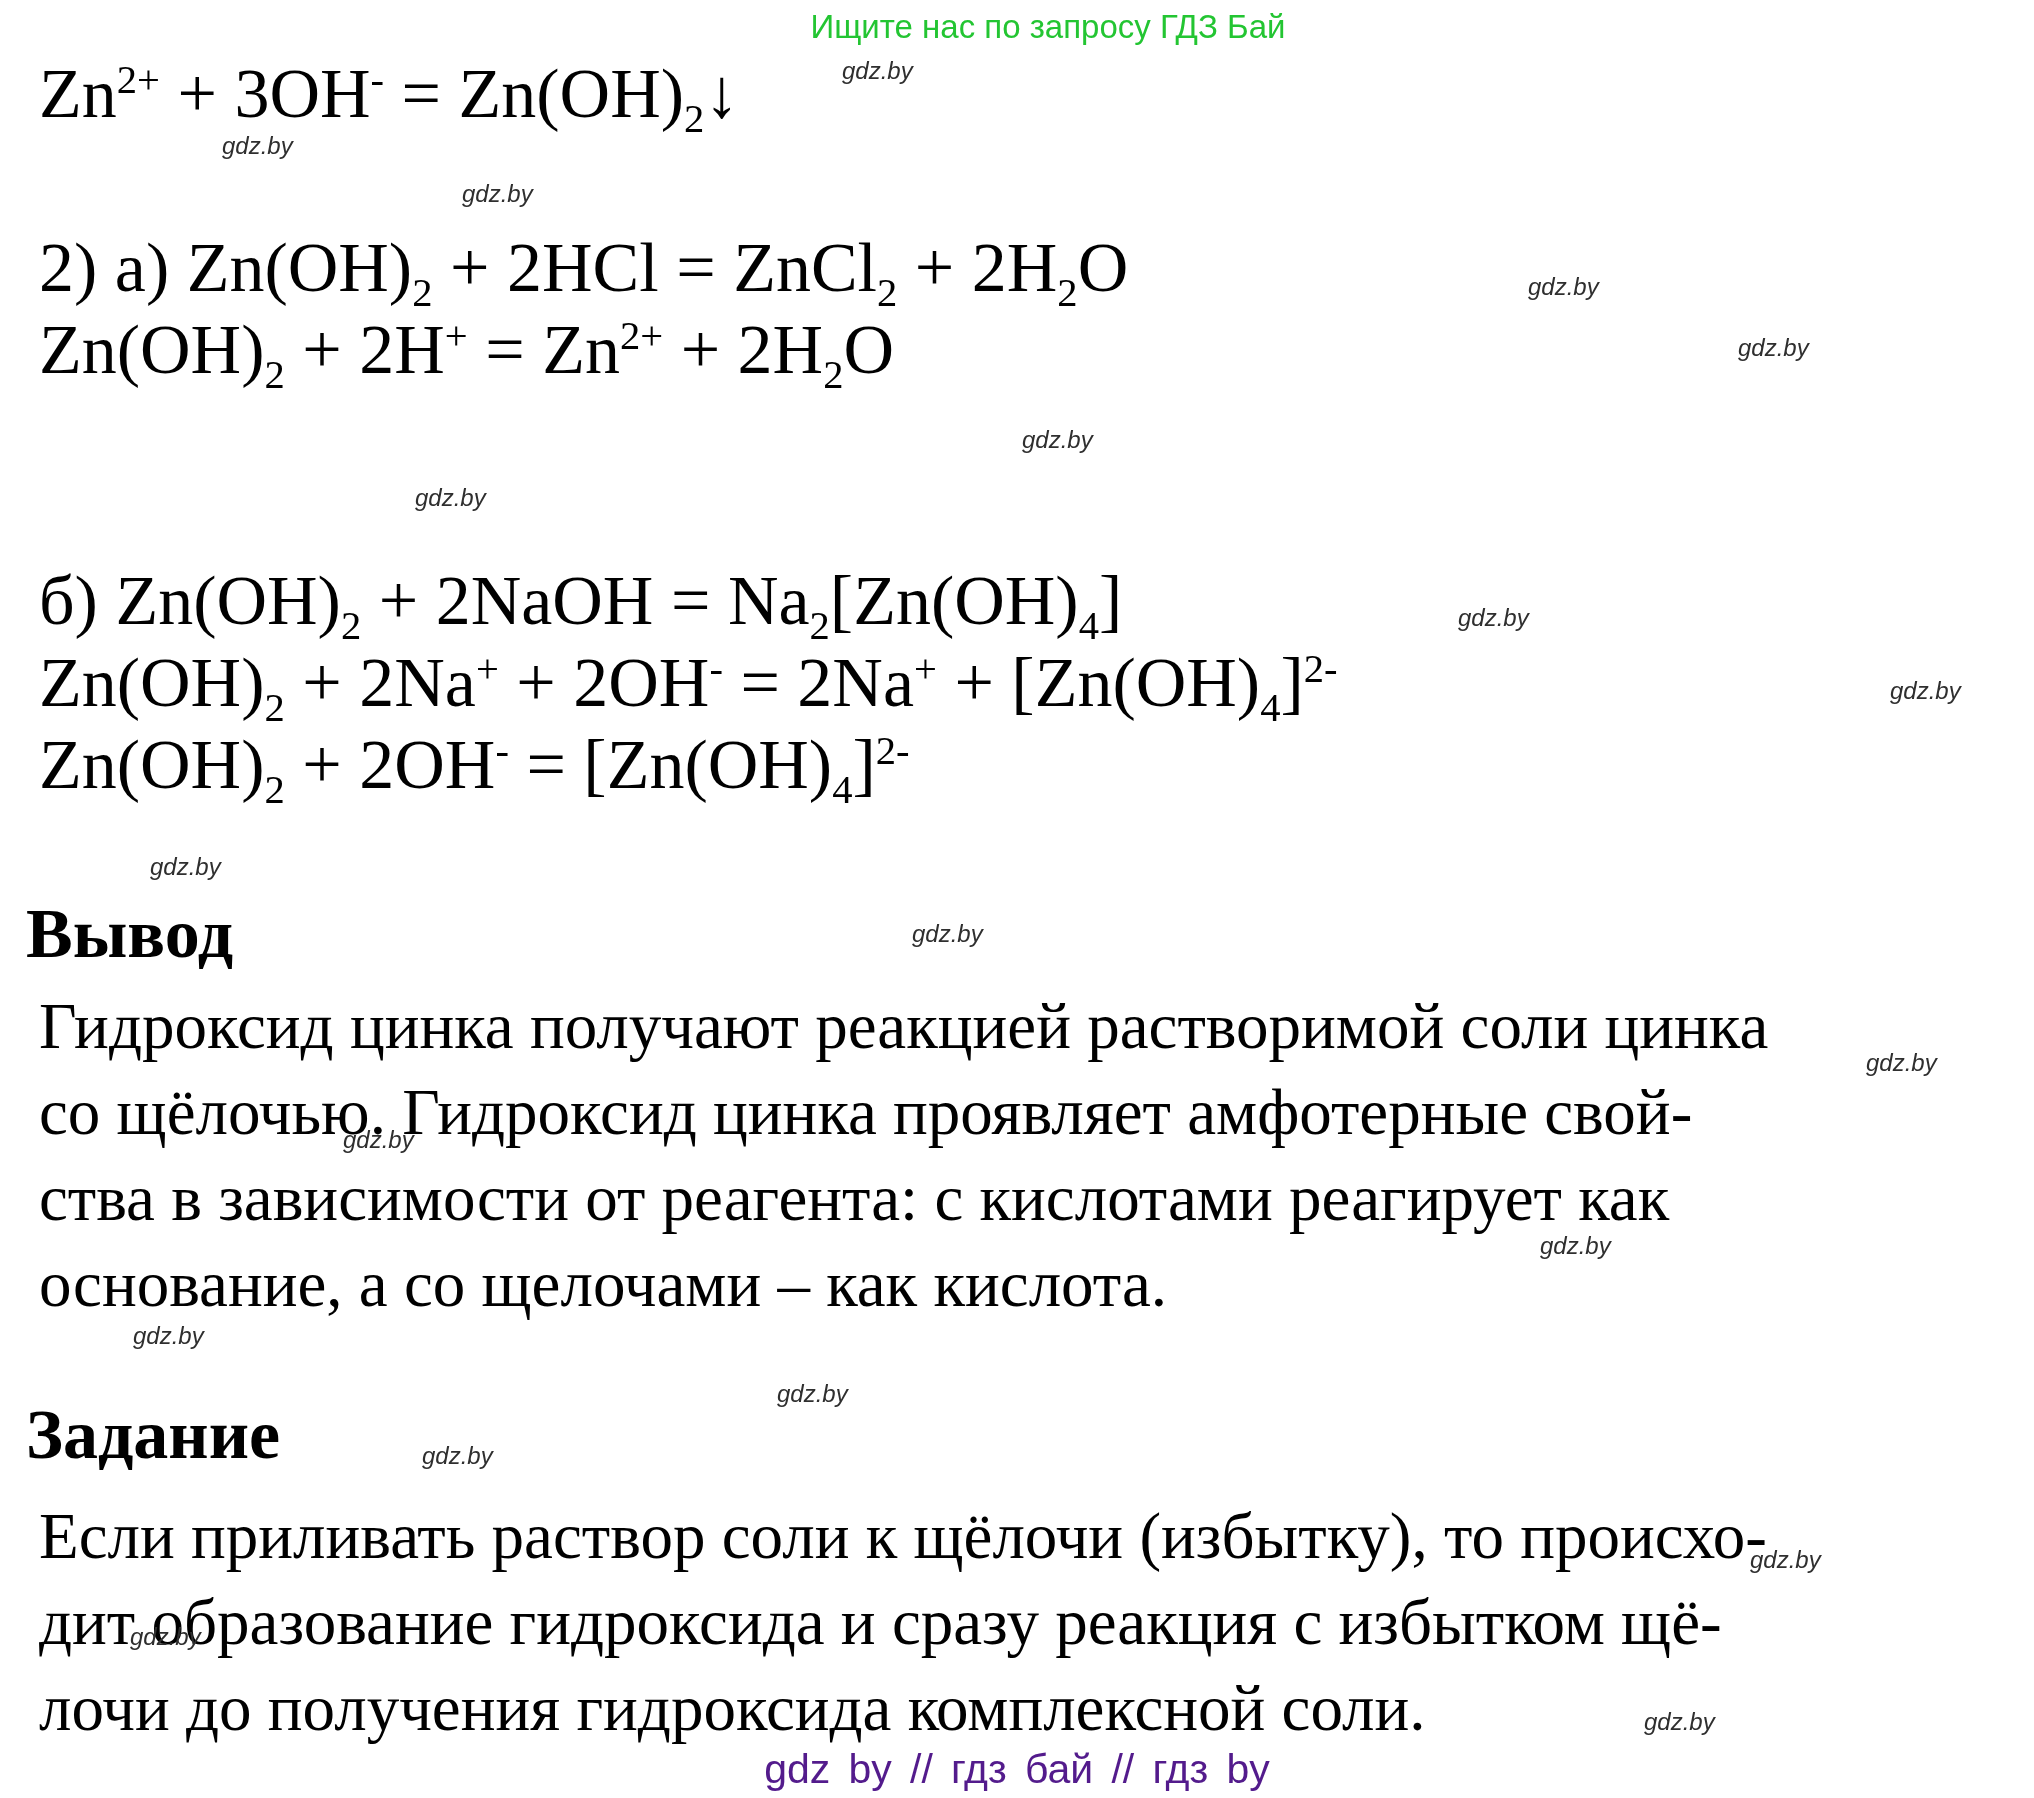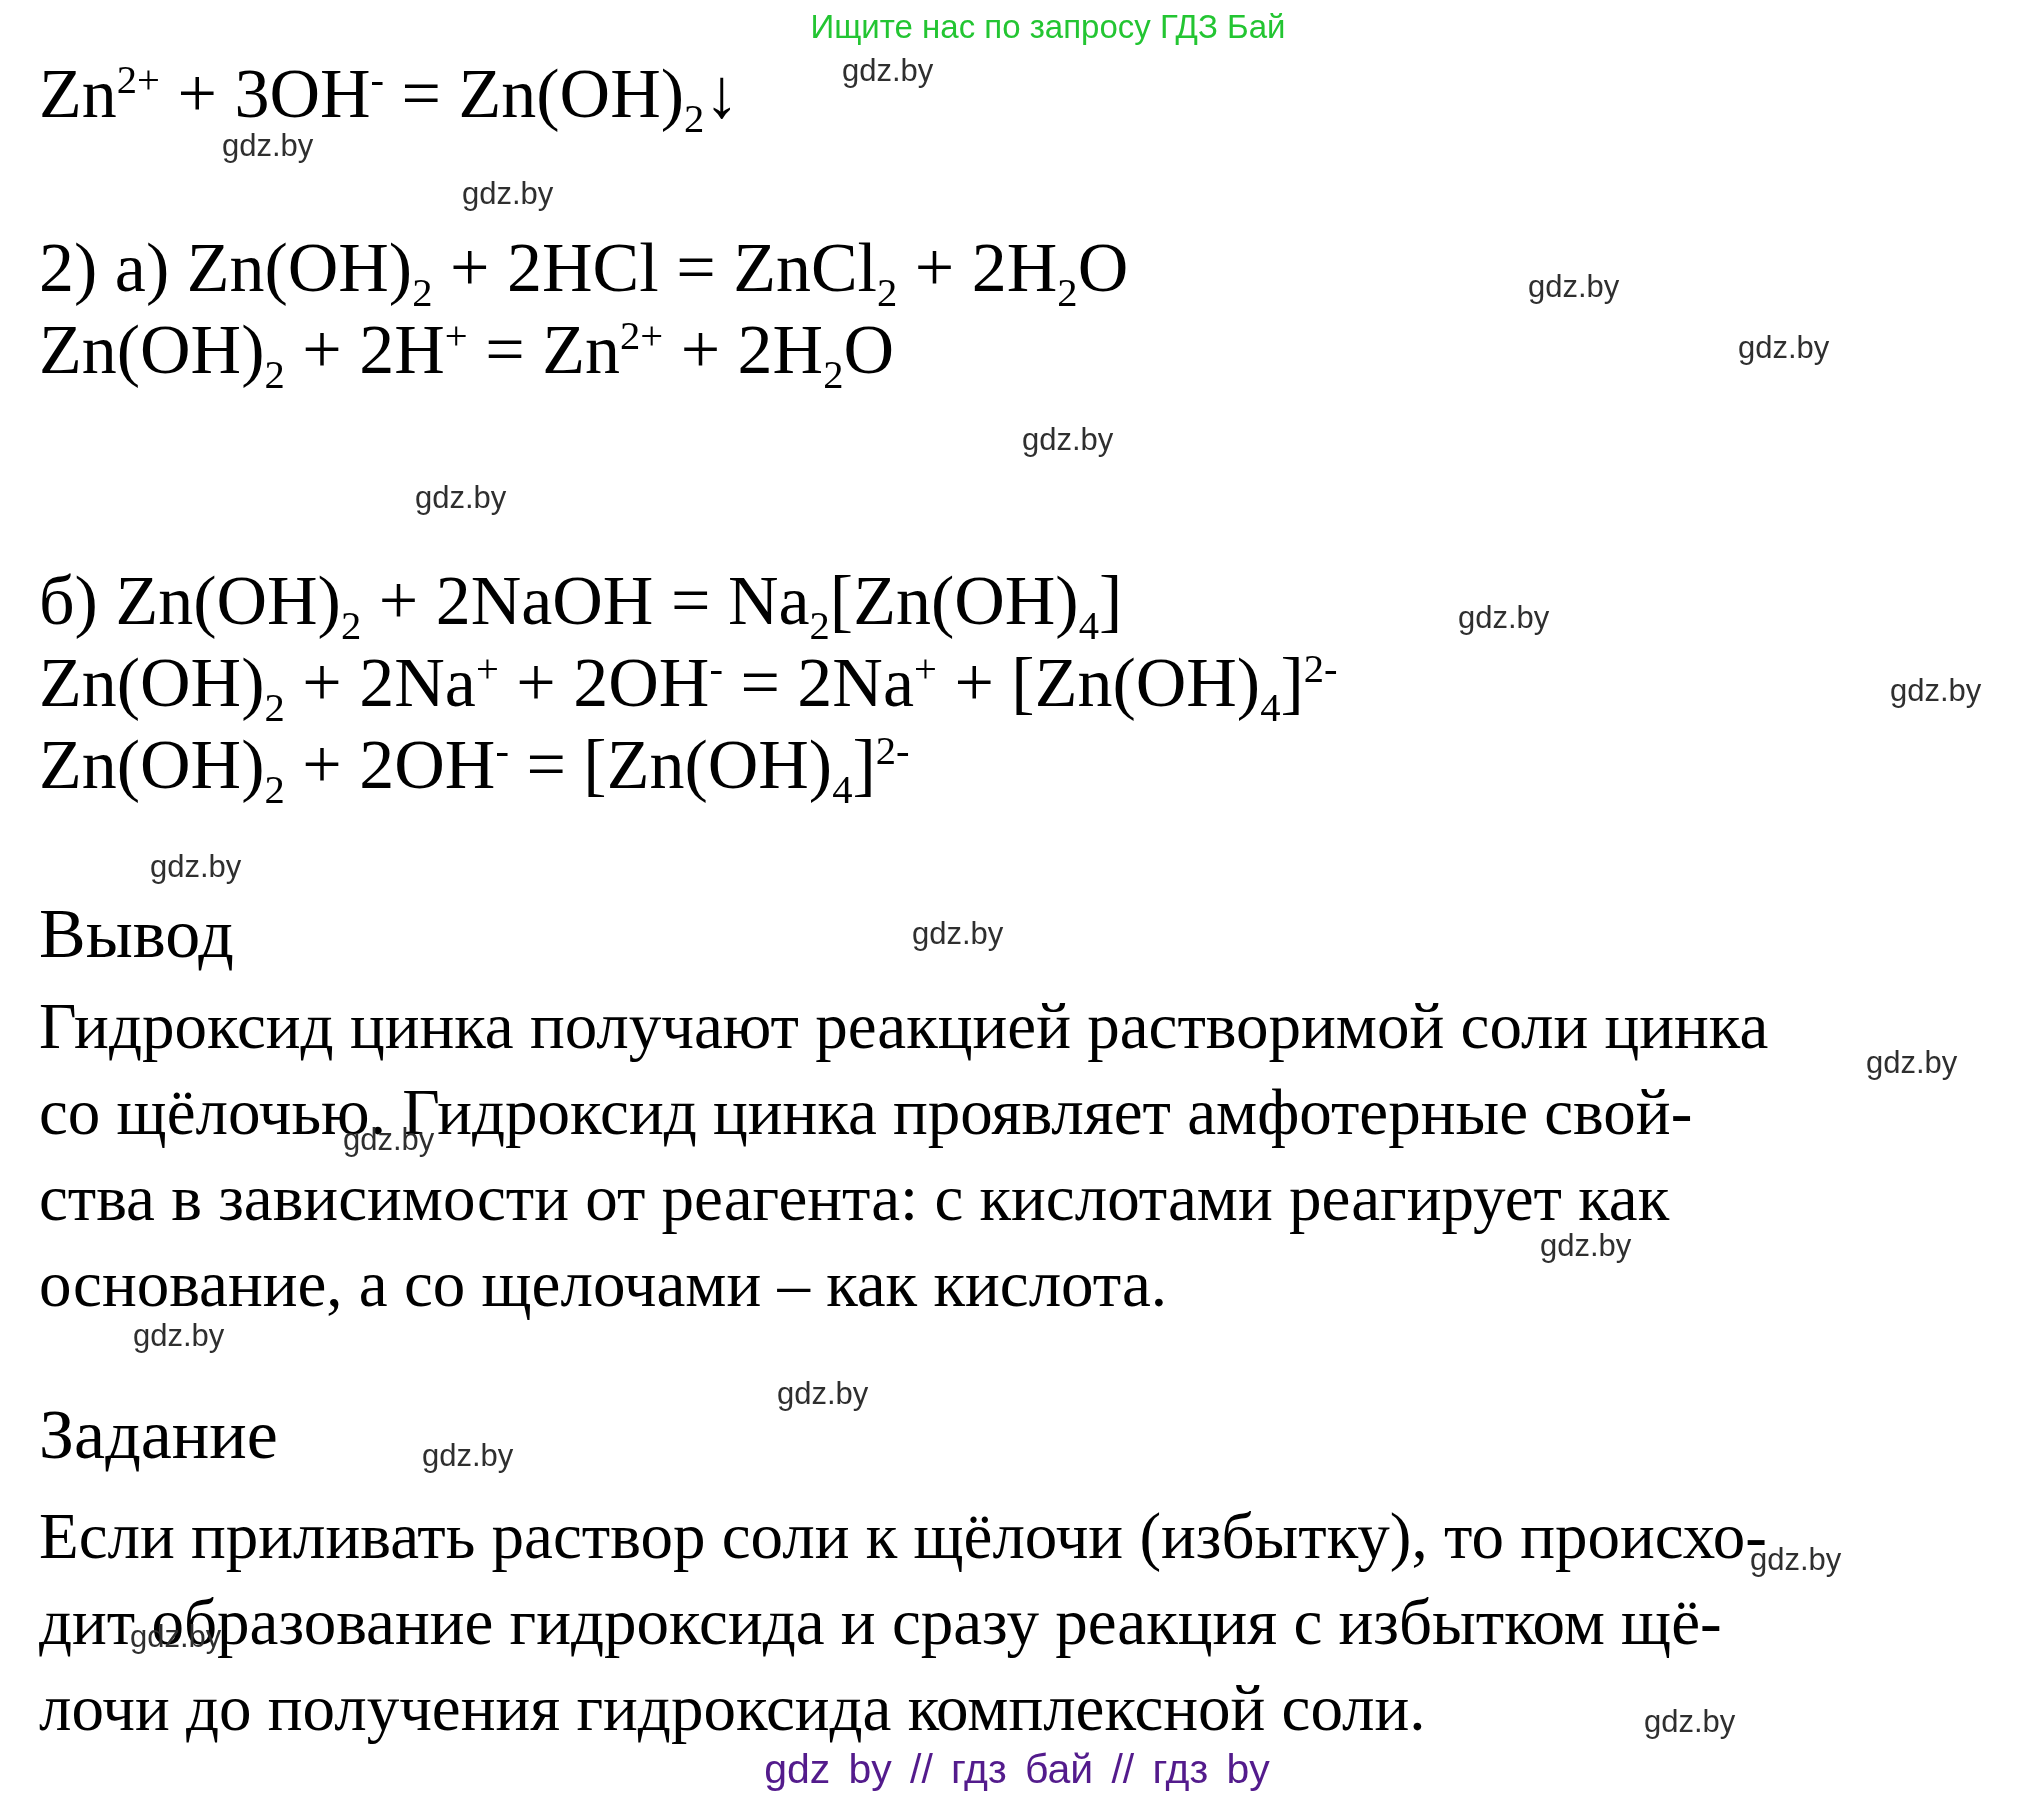--- a/index.html
+++ b/index.html
@@ -18,35 +18,36 @@
     font-size:33px;font-weight:500;line-height:35px;padding-left:31px;
   }
   .eq{
     position:absolute;left:39px;
     font-size:70px;line-height:82px;
     white-space:nowrap;
   }
   .eq sup,.para sup{font-size:58%;vertical-align:super;line-height:0;}
   .eq sub{font-size:58%;vertical-align:sub;line-height:0;}
   .heading{
-    position:absolute;left:39px;
-    font-size:70px;font-weight:normal;line-height:79px;
+    position:absolute;left:26px;
+    font-size:70px;font-weight:bold;line-height:79px;
     white-space:nowrap;
   }
   .para{
     position:absolute;left:39px;
     font-size:65px;line-height:86px;
     white-space:nowrap;
   }
   .wm-layer{position:absolute;left:0;top:0;width:100%;height:100%;pointer-events:none;}
   .wm{
     position:absolute;
     font-family:"Liberation Sans","DejaVu Sans",sans-serif;
-    font-size:31px;line-height:29px;
+    font-size:24px;line-height:29px;
     white-space:nowrap;
+    font-style:italic;
   }
   .footer{
     position:absolute;top:1750px;left:0;width:100%;
     text-align:center;
     font-family:"Liberation Sans","DejaVu Sans",sans-serif;
     font-size:41px;line-height:39px;
     word-spacing:6.8px;
   }
 </style>
 </head>

